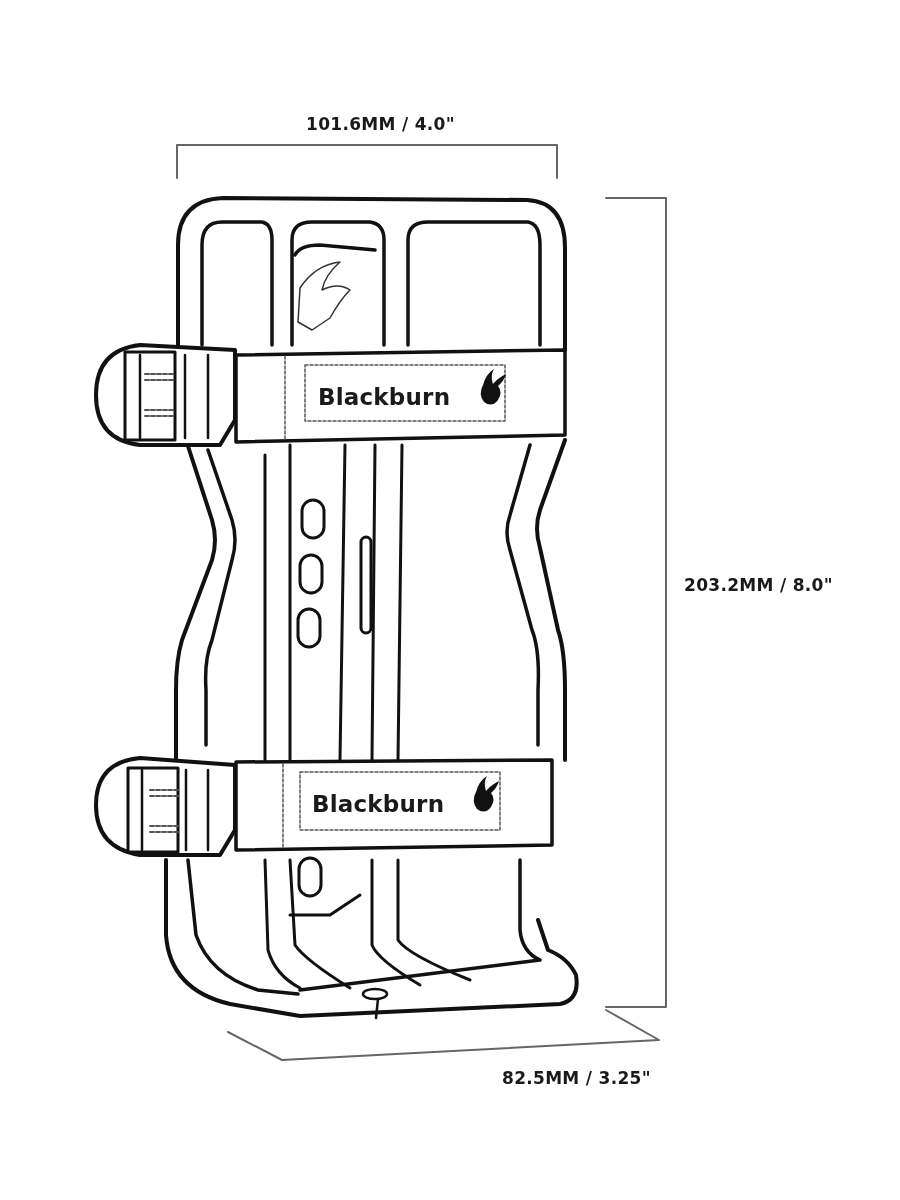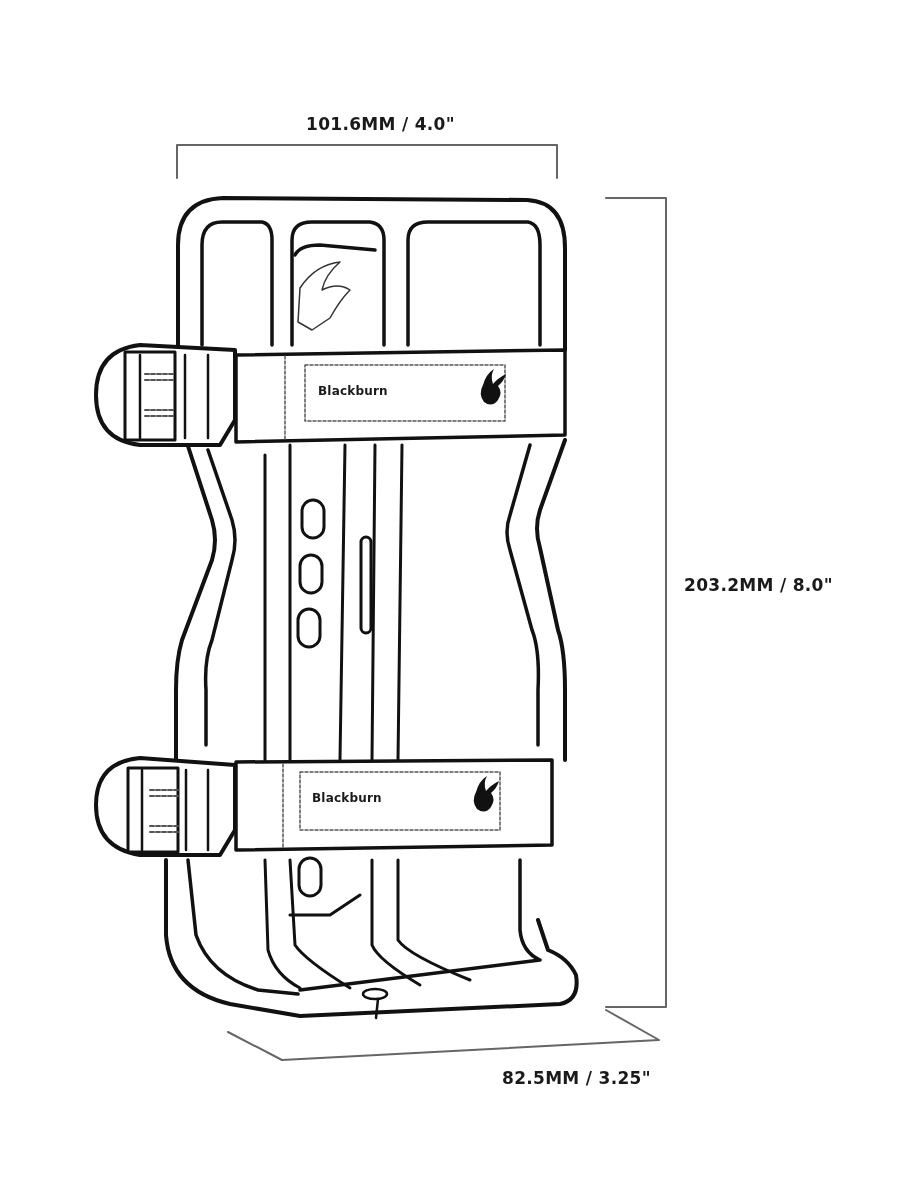--- a/index.html
+++ b/index.html
@@ -11,21 +11,21 @@
       font-weight: bold;
       font-size: 17px;
       color: #1a1a1a;
       letter-spacing: 0.3px;
       white-space: nowrap;
     }
     .brand-label {
       position: absolute;
       font-family: "DejaVu Sans", sans-serif;
       font-weight: bold;
-      font-size: 12px;
+      font-size: 23px;
       color: #1a1a1a;
       letter-spacing: 0.2px;
       white-space: nowrap;
     }
   </style>
 </head>
 <body>
 
 <div class="canvas">
   <svg width="900" height="1200" viewBox="0 0 900 1200">

